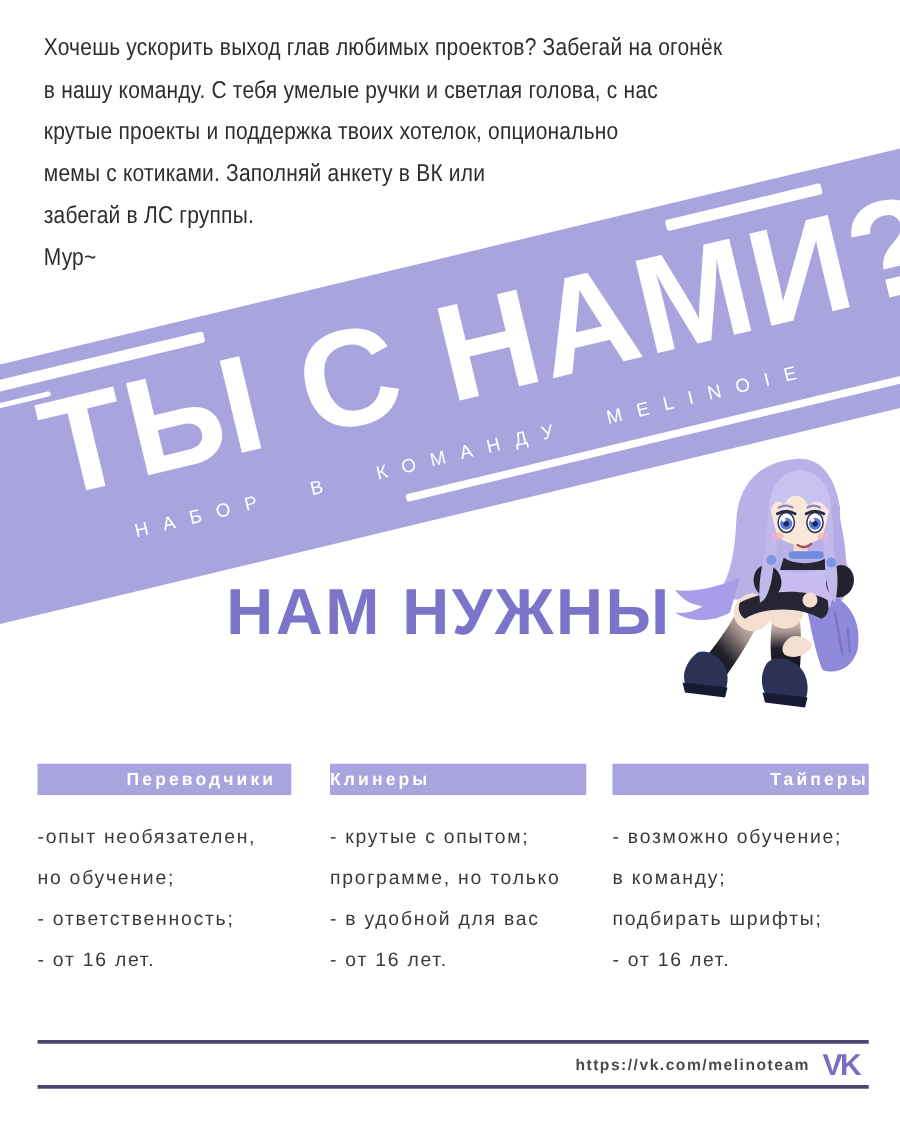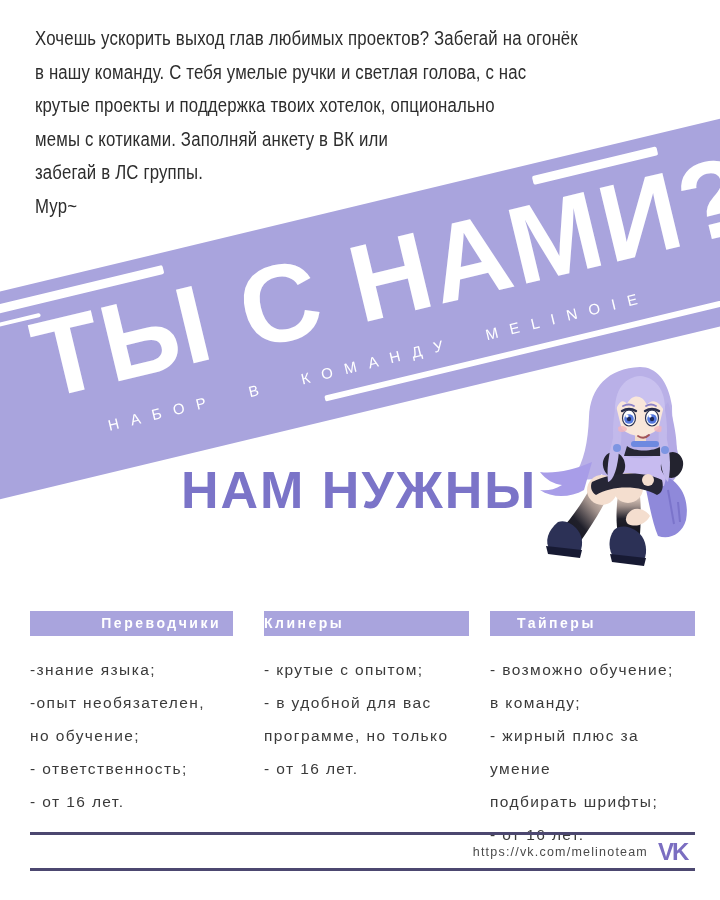--- a/index.html
+++ b/index.html
@@ -45,31 +45,31 @@
   .col{position:absolute;top:611px;}
   .col1{left:30px;width:203px;}
   .col2{left:264px;width:205px;}
   .col3{left:490px;width:205px;}
   .col-header{
     height:25px;line-height:25px;background:#a9a4dd;color:#ffffff;
     font-size:14px;font-weight:bold;letter-spacing:2.5px;
   }
   .col1 .col-header{text-align:right;padding-right:12px;}
   .col2 .col-header{text-align:left;}
-  .col3 .col-header{text-align:left;padding-left:27px;}
+  .col3 .col-header{text-align:right;padding-left:0;}
   .col-list{margin-top:17px;font-size:15.5px;color:#3a3a3a;letter-spacing:1.4px;line-height:33px;}
   
   .footer-rule{position:absolute;left:30px;width:665px;height:3px;background:#4c4770;}
   .footer-rule-top{top:832px;}
   .footer-rule-bottom{top:868px;}
   .footer-row{
     position:absolute;top:840px;left:30px;width:665px;height:24px;
     display:flex;justify-content:flex-end;align-items:center;gap:9px;
   }
-  .footer-url{font-size:12.5px;letter-spacing:1.2px;color:#4a4a4a;font-weight:400;margin-left:40px;}
+  .footer-url{font-size:12.5px;letter-spacing:1.2px;color:#4a4a4a;font-weight:700;margin-left:40px;}
 </style>
 </head>
 <body>
 
 <div class="intro">
   <div>Хочешь ускорить выход глав любимых проектов? Забегай на огонёк</div>
   <div>в  нашу команду. С тебя умелые ручки и светлая голова, с нас</div>
   <div>крутые проекты и поддержка твоих хотелок,  опционально</div>
   <div>мемы с котиками. Заполняй анкету в ВК или</div>
   <div>забегай в ЛС группы.</div>
@@ -162,44 +162,42 @@
 
   <path d="M96,60 C88,84 84,104 86,120 C92,118 96,104 97,88 Z" fill="#c2b9eb"></path>
   <path d="M140,60 C148,84 150,104 146,120 C141,116 138,102 138,88 Z" fill="#c2b9eb"></path>
   <circle cx="95" cy="86" r="4" fill="#7d95e2"></circle>
   <circle cx="143" cy="88" r="4" fill="#7d95e2"></circle>
 </svg>
 
 <div class="col col1">
   <div class="col-header">Переводчики</div>
   <div class="col-list">
-    <div>-знание языка;</div>
     <div>-опыт необязателен,</div>
     <div>но обучение;</div>
     <div>- ответственность;</div>
     <div>- от 16 лет.</div>
   </div>
 </div>
 
 <div class="col col2">
   <div class="col-header">Клинеры</div>
   <div class="col-list">
     <div>- крутые с опытом;</div>
+    <div>программе, но только</div>
     <div>- в удобной для вас</div>
-    <div>программе, но только</div>
     <div>- от 16 лет.</div>
   </div>
 </div>
 
 <div class="col col3">
   <div class="col-header">Тайперы</div>
   <div class="col-list">
     <div>- возможно обучение;</div>
     <div>в команду;</div>
-    <div>- жирный плюс за умение</div>
     <div>подбирать шрифты;</div>
     <div>- от 16 лет.</div>
   </div>
 </div>
 
 <div class="footer-rule footer-rule-top"></div>
 <div class="footer-rule footer-rule-bottom"></div>
 <div class="footer-row">
   <span class="footer-url">https://vk.com/melinoteam</span>
   <svg width="38" height="24" viewBox="0 0 38 24" aria-hidden="true">

